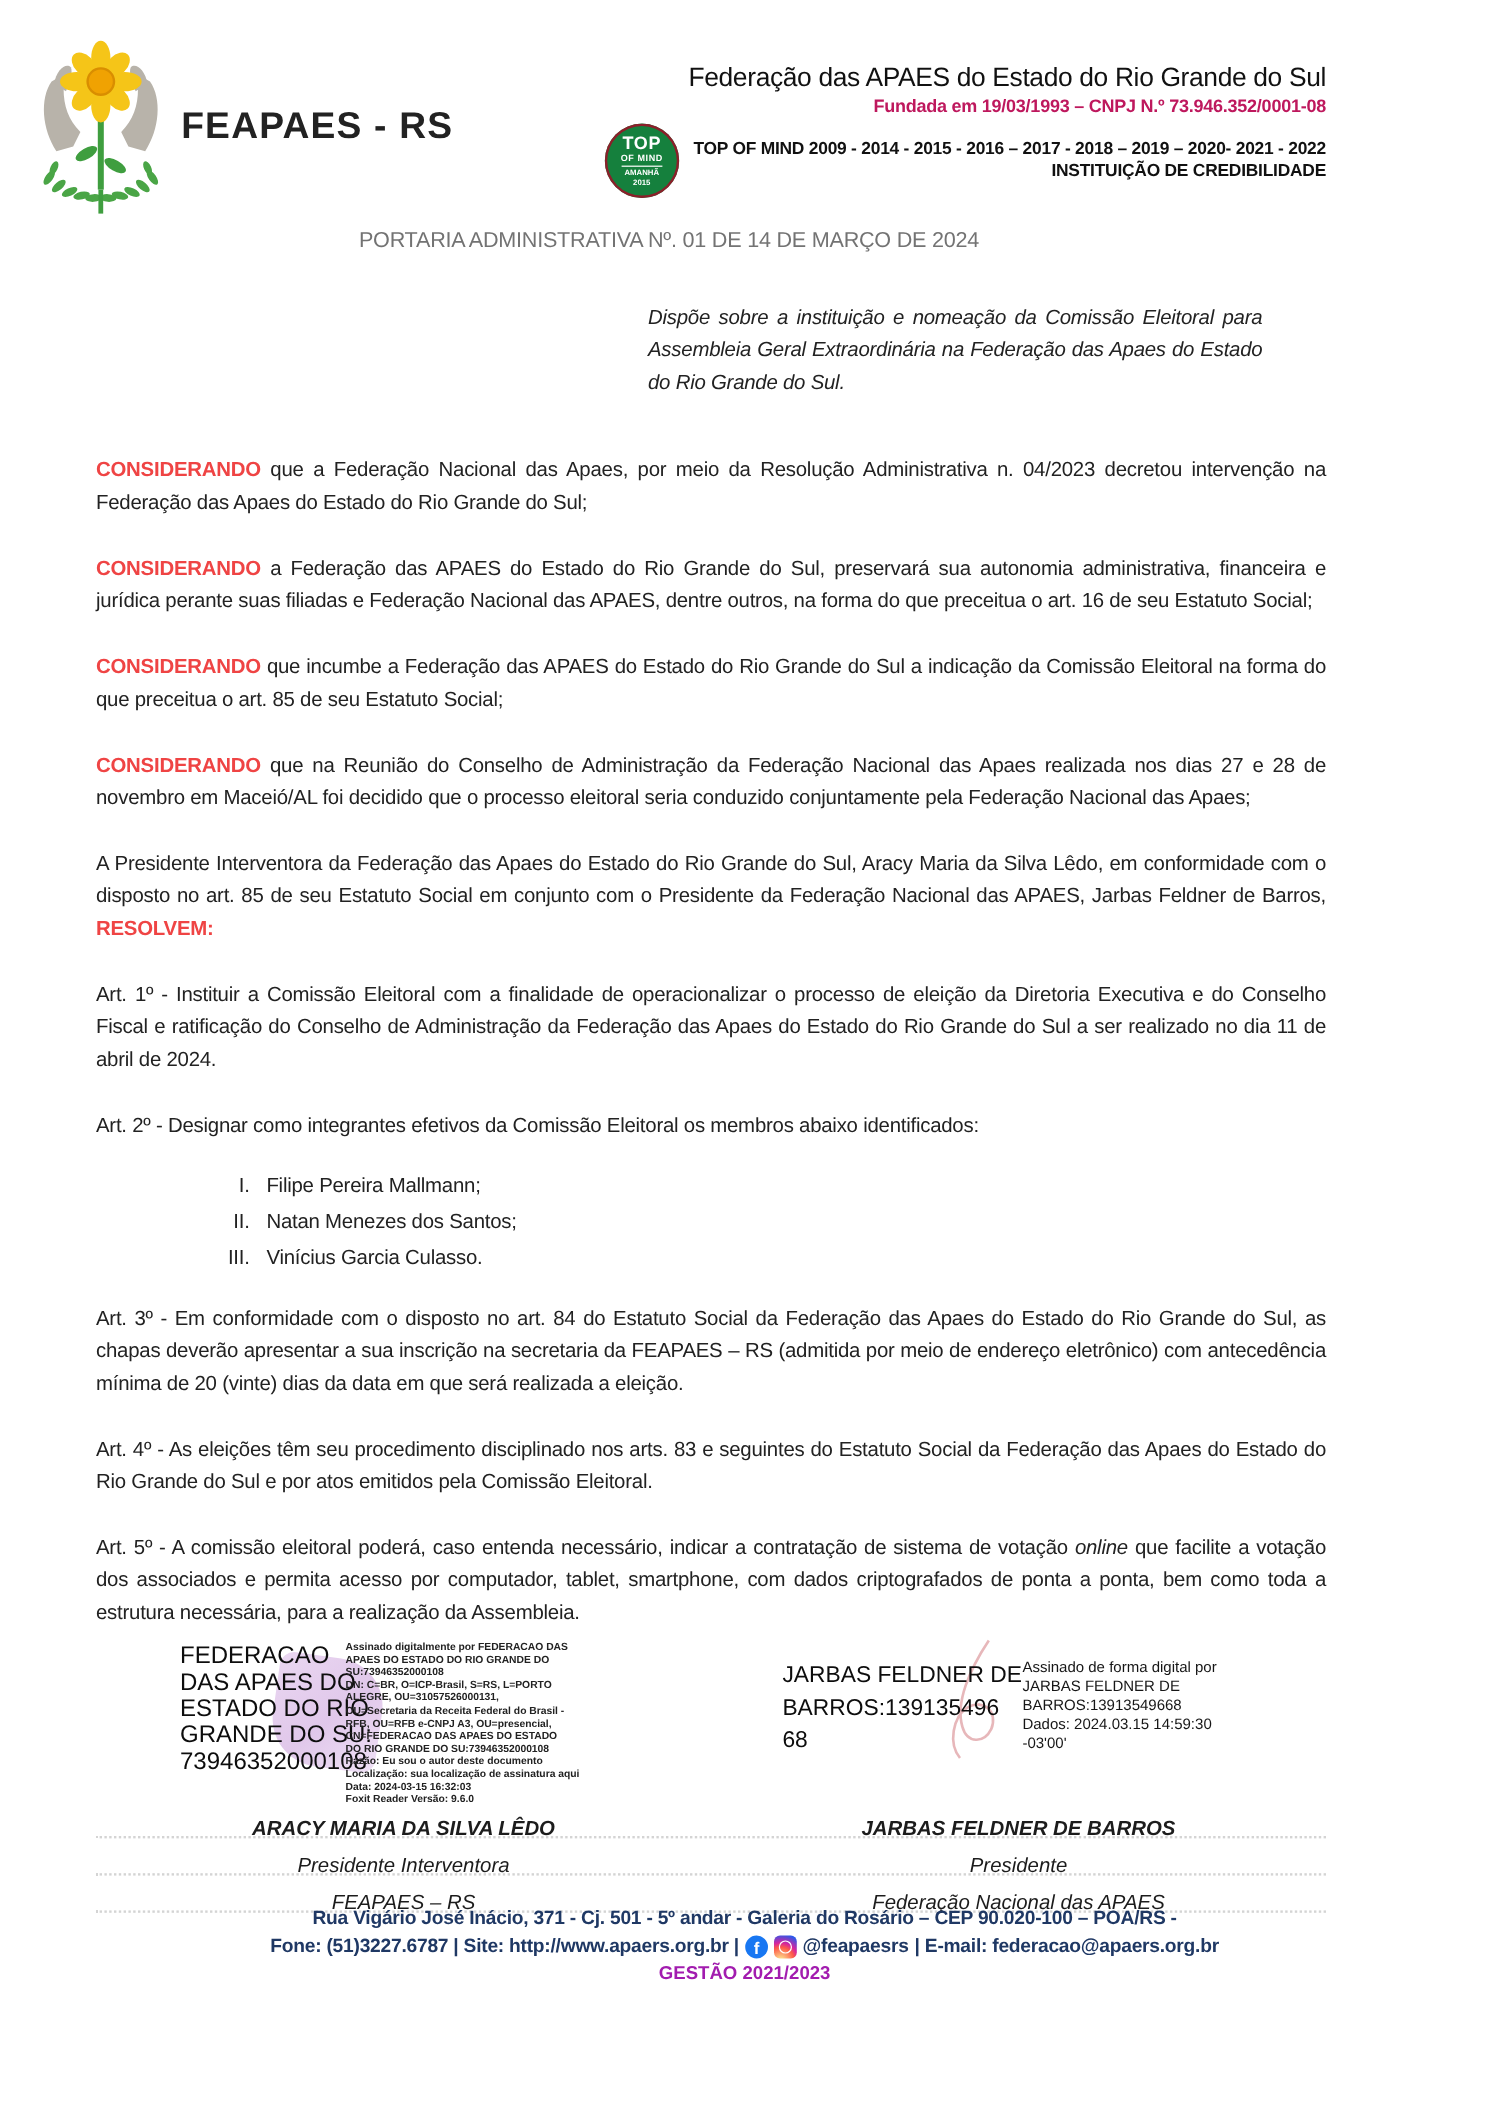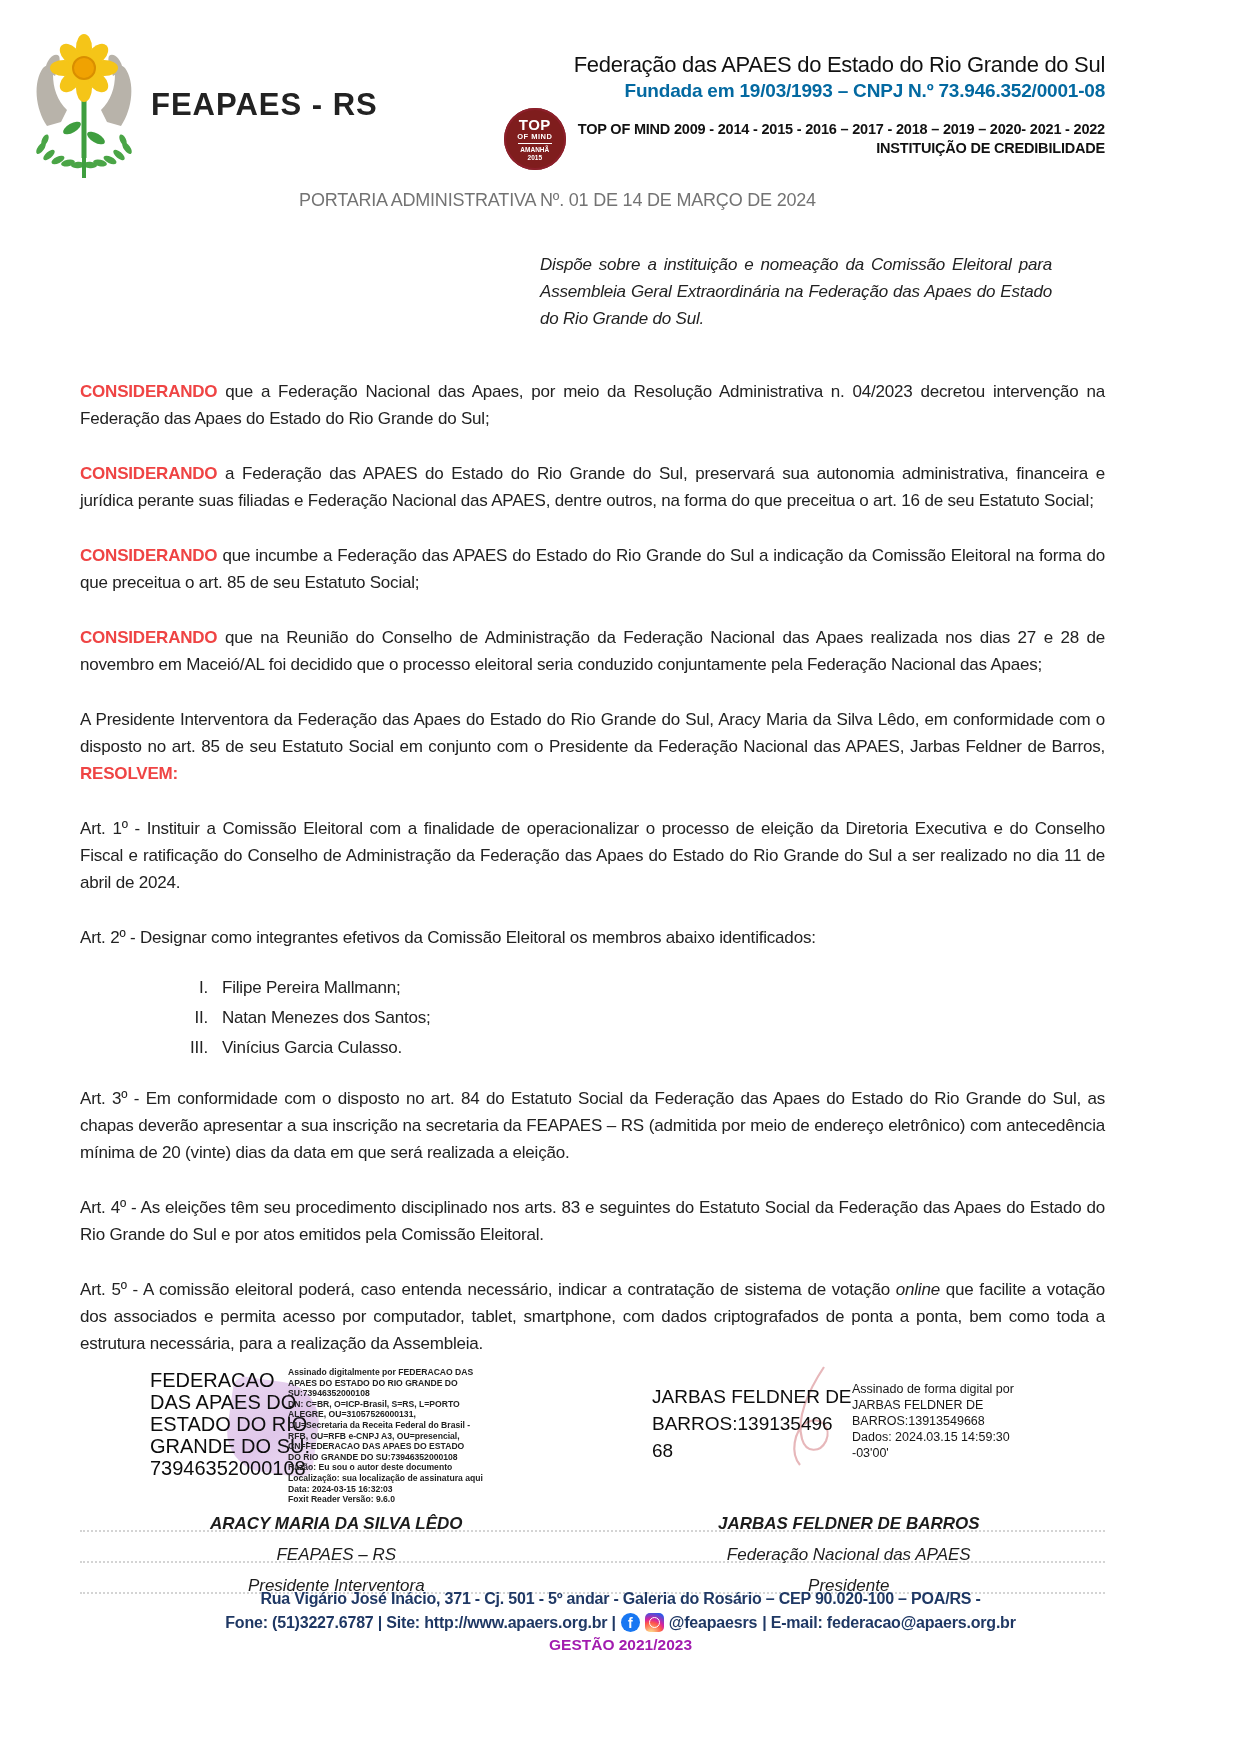--- a/index.html
+++ b/index.html
@@ -13,24 +13,24 @@
     box-sizing:border-box;
     padding:30px 136px 0 80px;
   }
   
   .doc-header{display:flex;justify-content:space-between;align-items:flex-start;height:152px;}
   .logo-wrap{display:flex;align-items:center;gap:8px;margin-left:-55px;}
   .logo-art{width:118px;height:150px;flex:0 0 auto;}
   .logo-text{font-size:31px;font-weight:bold;letter-spacing:1px;color:#222;white-space:nowrap;}
   .header-right{text-align:right;padding-top:22px;}
   .org-name{font-size:22px;color:#111;letter-spacing:-0.3px;}
-  .founding{font-size:19px;font-weight:bold;color:#0369a1;margin-top:2px;letter-spacing:-0.2px;}
+  .founding{font-size:15px;font-weight:bold;color:#be185d;margin-top:2px;letter-spacing:-0.2px;}
   .tom-row{display:flex;justify-content:flex-end;align-items:center;gap:12px;margin-top:6px;}
   .badge{
-    width:62px;height:62px;border-radius:50%;background:#7f1d1d;color:#fff;
+    width:62px;height:62px;border-radius:50%;background:#15803d;color:#fff;
     display:flex;flex-direction:column;align-items:center;justify-content:center;
     line-height:1;flex:0 0 auto;box-shadow:inset 0 0 0 2px #8c1f2a;
   }
   .badge .b1{font-size:15px;font-weight:bold;letter-spacing:0.5px;}
   .badge .b2{font-size:7.5px;font-weight:bold;letter-spacing:0.5px;margin-top:1px;}
   .badge .sep{width:34px;border-top:1px solid #fff;margin:3px 0;}
   .badge .b3{font-size:6.5px;font-weight:bold;}
   .badge .b4{font-size:6.5px;font-weight:bold;margin-top:1px;}
   .tom-texts{padding-bottom:2px;}
   .tom{font-size:14.5px;font-weight:bold;color:#111;letter-spacing:-0.2px;}
@@ -245,26 +245,26 @@
 Dados: 2024.03.15 14:59:30
 -03'00'</div>
   </div>
 
   <div class="sig-lines">
     <div class="sig-row">
       <span class="sig-cell sig-name">ARACY MARIA DA SILVA LÊDO</span>
       <span class="sig-cell sig-name">JARBAS FELDNER DE BARROS</span>
     </div>
     <div class="sig-row">
+      <span class="sig-cell">Presidente Interventora</span>
+      <span class="sig-cell">Presidente</span>
+    </div>
+    <div class="sig-row">
       <span class="sig-cell">FEAPAES – RS</span>
       <span class="sig-cell">Federação Nacional das APAES</span>
-    </div>
-    <div class="sig-row">
-      <span class="sig-cell">Presidente Interventora</span>
-      <span class="sig-cell">Presidente</span>
     </div>
   </div>
 
   <footer class="doc-footer">
     <div class="f-line1">Rua Vigário José Inácio, 371 - Cj. 501 - 5º andar - Galeria do Rosário – CEP 90.020-100 – POA/RS -</div>
     <div class="f-line2">
       <span>Fone: (51)3227.6787 | Site: http://www.apaers.org.br |</span>
       <span class="fb-icon">f</span>
       <span class="ig-icon"></span>
       <span>@feapaesrs</span>

